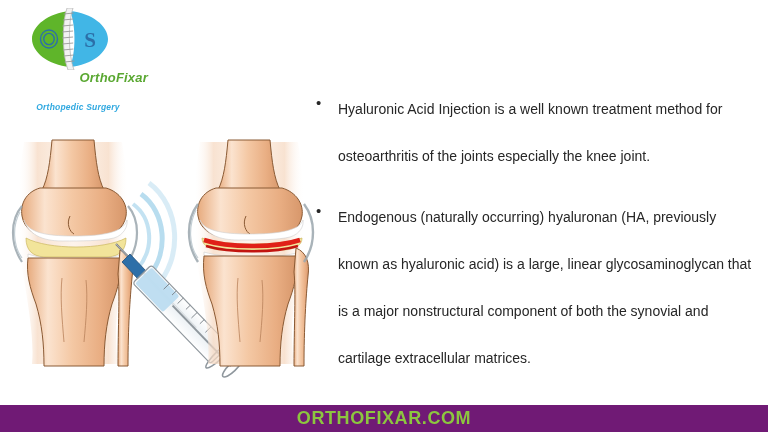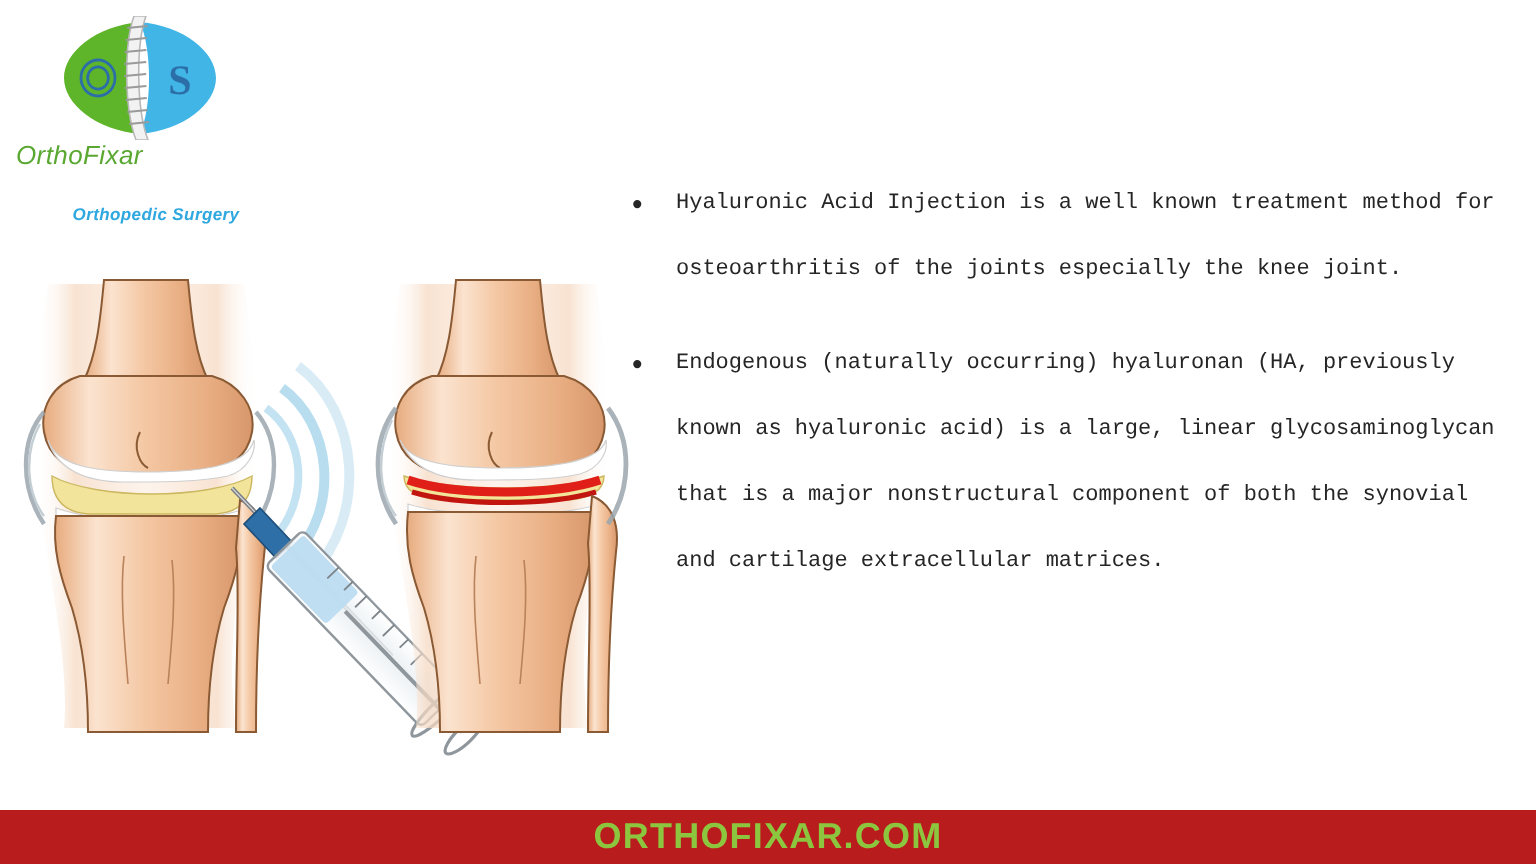--- a/index.html
+++ b/index.html
@@ -33,23 +33,23 @@
     left: 16px;
     top: 4px;
     width: 92px;
     height: 62px;
   }
   #logo-wordmark {
     position: absolute;
     left: 0;
     top: 66px;
     width: 140px;
-    text-align: left;
+    text-align: right;
     font-size: 13px;
-    font-weight: normal;
+    font-weight: bold;
     font-style: italic;
     color: #5aa832;
     letter-spacing: .2px;
   }
   #logo-subtitle {
     position: absolute;
     left: 0;
     top: 98px;
     width: 140px;
     text-align: center;
@@ -89,44 +89,43 @@
   .bullet-dot {
     flex: 0 0 22px;
     font-size: 15px;
     line-height: 33px;
     color: #262626;
     text-align: left;
     padding-left: 4px;
   }
   .bullet-text {
     flex: 1 1 auto;
-    font-size: 11px;
-    line-height: 33px;
+    font-size: 14px;
+    line-height: 47px;
     color: #262626;
-    font-family: Liberation Mono, monospace;
   }
 
   
   #illustration {
     position: absolute;
     left: 0px;
     top: 128px;
     width: 330px;
     height: 250px;
   }
   #illustration svg { display: block; }
 
   
   #footer-bar {
     position: absolute;
     left: 0;
     top: 405px;
     width: 768px;
     height: 27px;
-    background: #b91c1c;
+    background: #701a75;
   }
   #footer-text {
     position: absolute;
     left: 0;
     top: 0;
     width: 768px;
     height: 27px;
     line-height: 27px;
     text-align: center;
     font-size: 18px;

